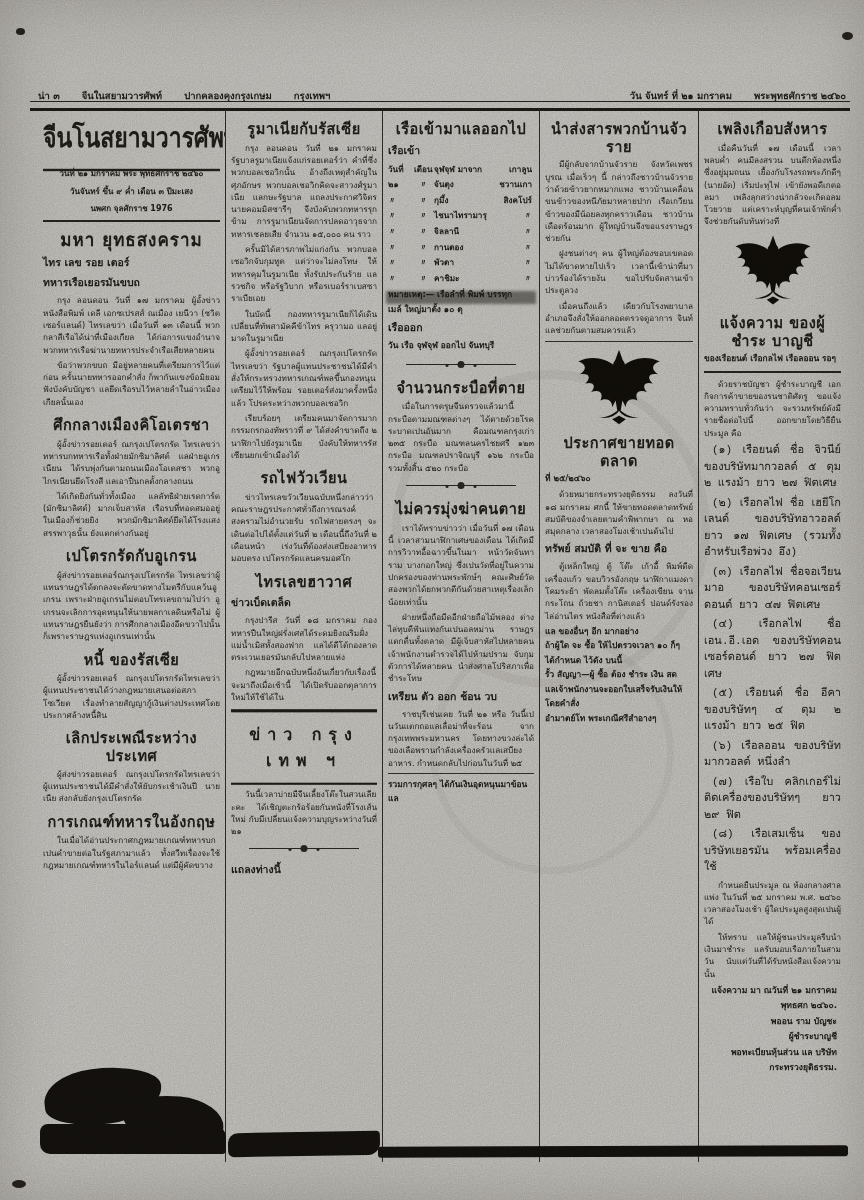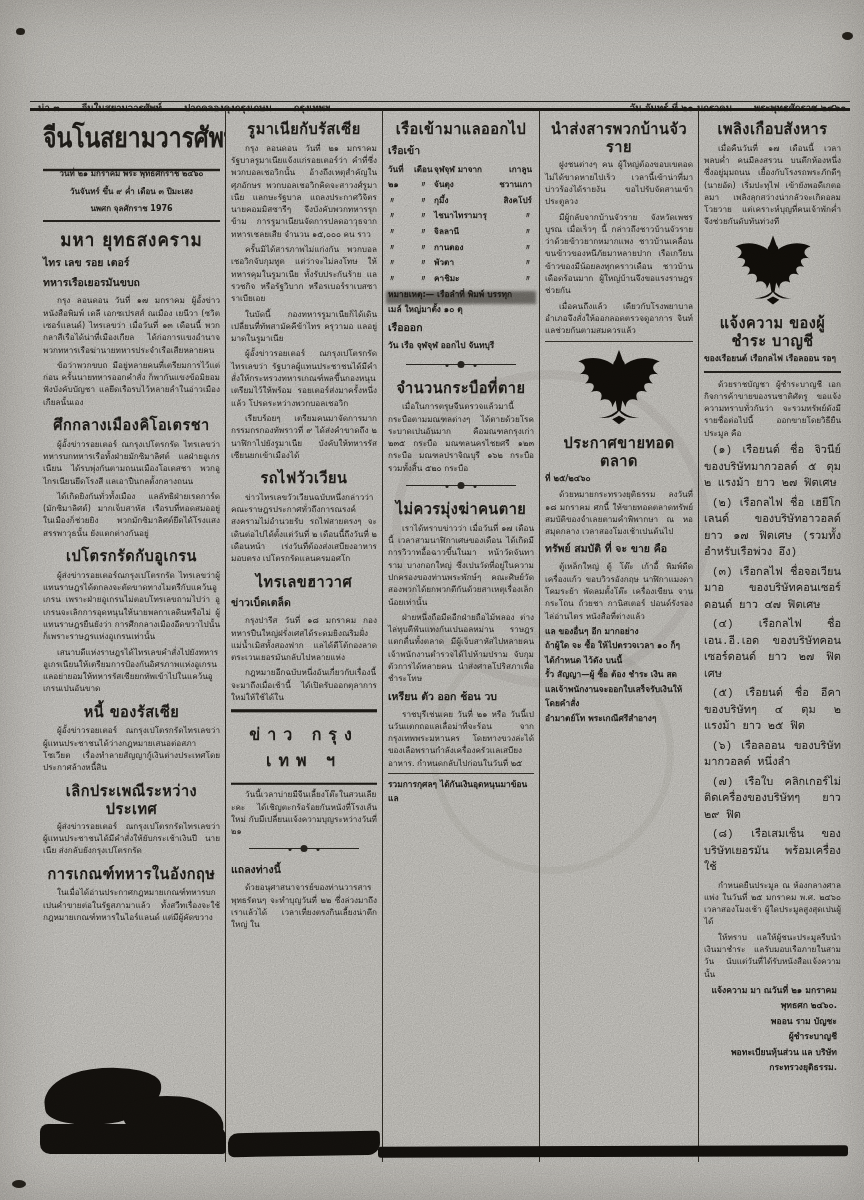--- a/index.html
+++ b/index.html
@@ -9,21 +9,21 @@
     font-family:"DejaVu Sans",sans-serif;
     color:#24211c;
   }
   .page{
     position:absolute;inset:0;
     background:linear-gradient(120deg,#d2d0ca 0%,#d8d6d1 30%,#d4d2cc 65%,#d7d5d0 100%);
     box-shadow:inset 0 0 60px rgba(70,65,55,.25);
   }
   
   .topline{
-    position:absolute;left:38px;top:100px;width:808px;
+    position:absolute;left:38px;top:88px;width:808px;
     display:flex;align-items:baseline;
     font-size:9.5px;font-weight:bold;white-space:nowrap;
   }
   .topline span{margin-right:22px;}
   .topline .grow{flex:1;}
   .header-rule{
     position:absolute;left:30px;top:101px;width:820px;height:6px;
     border-top:1.5px solid #2b2824;border-bottom:3px solid #211e19;
   }
   
@@ -119,21 +119,20 @@
         <div class="headline big">มหา ยุทธสงคราม</div>
         <div class="subhead">ไทร เลข รอย เตอร์</div>
         <div class="subhead">ทหารเรือเยอรมันขบถ</div>
         <p class="para">กรุง ลอนดอน วันที่ ๑๗ มกราคม ผู้อั้งข่าวหนังสือพิมพ์ เดลี เอกซเปรสส์ ณเมือง เยนีวา (ซวิตเซอร์แลนด์) ไทรเลขว่า เมื่อวันที่ ๑๓ เดือนนี้ พวกกลาสีเรือได้น่าที่เมืองเกียล ได้ก่อการแขงอำนาจ พวกทหารเรือฆ่านายทหารประจำเรือเสียหลายคน</p>
         <p class="para">ข้อว่าพวกขบถ มีอยู่หลายคนที่เตรียมการไว้แต่ก่อน ครั้นนายทหารออกคำสั่ง ก็พากันแขงข้อมิยอมฟังบังคับบัญชา แลยึดเรือรบไว้หลายลำในอ่าวเมืองเกียลนั้นเอง</p>
         <div class="headline">ศึกกลางเมืองคิโอเตรชา</div>
         <p class="para">ผู้อั้งข่าวรอยเตอร์ ณกรุงเปโตรกรัด ไทรเลขว่า ทหารบกทหารเรือทั้งฝ่ายมักซิมาลิศต์ แลฝ่ายอูเกรเนียน ได้รบพุ่งกันตามถนนเมืองโอเดสชา พวกอูไกรเนียนยึดโรงสี แลเอาปืนกลตั้งกลางถนน</p>
         <p class="para">ได้เกิดยิงกันทั่วทั้งเมือง แลลัทธิฝ่ายเรดการ์ด (มักซิมาลิศต์) มากเจ็บสาหัส เรือรบที่ทอดสมออยู่ในเมืองก็ช่วยยิง พวกมักซิมาลิศต์ยึดได้โรงแสงสรรพาวุธนั้น ยังแตกต่างกันอยู่</p>
         <div class="headline">เปโตรกรัดกับอูเกรน</div>
         <p class="para">ผู้ส่งข่าวรอยเตอร์ณกรุงเปโตรกรัด ไทรเลขว่าผู้แทนราษฎรได้ตกลงจะตัดขาดทางไมตรีกับแคว้นอูเกรน เพราะฝ่ายอูเกรนไม่ตอบโทรเลขถามไปว่า อูเกรนจะเลิกการอุดหนุนให้นายพลกาเลดินหรือไม่ ผู้แทนราษฎรยืนยังว่า การศึกกลางเมืองอีดขวาไปนั้น ก็เพราะราษฎรแห่งอูเกรนเท่านั้น</p>
-        <p class="para">เสนาบดีแห่งราษฎรได้ไทรเลขคำสั่งไปยังทหารอูเกรเนียนให้เตรียมการป้องกันอิศรภาพแห่งอูเกรน แลอย่ายอมให้ทหารรัสเซียยกทัพเข้าไปในแคว้นอูเกรนเปนอันขาด</p>
         <div class="headline">หนี้ ของรัสเซีย</div>
         <p class="para">ผู้อั้งข่าวรอยเตอร์ ณกรุงเปโตรกรัดไทรเลขว่า ผู้แทนประชาชนได้ว่างกฎหมายเสนอต่อสภาโซเวียต เรื่องทำลายสัญญากู้เงินต่างประเทศโดยประกาศล้างหนี้สิน</p>
         <div class="headline">เลิกประเพณีระหว่างประเทศ</div>
         <p class="para">ผู้ส่งข่าวรอยเตอร์ ณกรุงเปโตรกรัดไทรเลขว่า ผู้แทนประชาชนได้มีคำสั่งให้ยับกระเช้าเงินปี นายเนีย ส่งกลับยังกรุงเปโตรกรัด</p>
         <div class="headline">การเกณฑ์ทหารในอังกฤษ</div>
         <p class="para">ในเมื่อได้อ่านประกาศกฎหมายเกณฑ์ทหารบกเปนคำขายต่อในรัฐสภามาแล้ว ทั้งสวีทเรื่องจะใช้กฎหมายเกณฑ์ทหารในไอร์แลนด์ แต่มีผู้คัดขวาง</p>
       </div>
     <div class="col c2">
         <div class="headline">รูมาเนียกับรัสเซีย</div>
         <p class="para">กรุง ลอนดอน วันที่ ๒๑ มกราคม รัฐบาลรูมาเนียแจ้งแก่รอยเตอร์ว่า คำที่ซึ่งพวกบอลเชอวิกนั้น อ้างถึงเหตุสำคัญในศุภอักษร พวกบอลเชอวิกคิดจะสาวงศ์รูมาเนีย แลกษะรัฐบาล แถลงประกาศวิจิตร นายคอมมิสซารีๆ จึงบังคับพวกทหารรุกข้าม การรูมาเนียนจัดการปลดอาวุธจากทหารเชลยเสีย จำนวน ๑๕,๐๐๐ คน ราว</p>
@@ -144,21 +143,20 @@
         <div class="headline">รถไฟวัวเวียน</div>
         <p class="para">ข่าวไทรเลขวัวเวียนฉบับหนึ่งกล่าวว่า คณะราษฎรประกาศทั่วถึงการณรงค์สงครามไม่อำนวยรับ รถไฟสายตรงๆ จะเดินต่อไปได้ตั้งแต่วันที่ ๒ เดือนนี้ถึงวันที่ ๒ เดือนหน้า เร่งวันที่ต้องส่งเสบียงอาหารมอบตรง เปโตรกรัดแลนครมอศโก</p>
         <div class="headline">ไทรเลขฮาวาศ</div>
         <div class="subhead">ข่าวเบ็ดเตล็ด</div>
         <p class="para">กรุงปารีส วันที่ ๑๘ มกราคม กองทหารปืนใหญ่ฝรั่งเศสได้ระดมยิงณริมฝั่งแม่น้ำเมิสทั้งสองฟาก แลได้ตีโต้กองลาดตระเวนเยอรมันกลับไปหลายแห่ง</p>
         <p class="para">กฎหมายอีกฉบับหนึ่งอันเกี่ยวกับเรื่องนี้ จะมาถึงเมื่อเช้านี้ ได้เปิดรับออกตุลาการใหม่ให้ใช้ได้ใน</p>
         <div class="boxhead">ข่าว  กรุง  เทพ ฯ</div>
         <p class="para">วันนี้เวลาบ่ายมีจีนเลี้ยงโต๊ะในสวนเลียะคะ ได้เชิญตะกร้อร้อยกันหนังที่โรงเส้นใหม่ กับมีเปลี่ยนแจ้งความบุญระหว่างวันที่ ๒๑</p>
         <div class="divider"></div>
         <div class="subhead">แถลงท่างนี้</div>
-        <p class="para">ด้วยอนุศาสนาจารย์ของท่านวารสารพุทธรัตนๆ จะทำบุญวันที่ ๒๒ ซึ่งล่วงมาถึงเราแล้วได้ เวลาเที่ยงตรงกินเลี้ยงน่าตึกใหญ่ ใน</p>
       </div>
     <div class="col c3">
         <div class="headline">เรือเข้ามาแลออกไป</div>
         <div class="subhead">เรือเข้า</div>
         <div class="stable">
           <div class="trow">
             <span class="td1">วันที่</span>
             <span class="td2">เดือน</span>
             <span class="td3">จุฬจุฬ  มาจาก</span>
             <span class="td4">เกาลูน</span>
@@ -217,22 +215,22 @@
         <div class="headline">ไม่ควรมุ่งฆ่าคนตาย</div>
         <p class="para">เราได้ทราบข่าวว่า เมื่อวันที่ ๑๗ เดือนนี้ เวลาสามนาฬิกาเศษของเดือน ได้เกิดมีการวิวาทอื้อฉาวขึ้นในมา หน้าวัดจันทาราม บางกอกใหญ่ ซึ่งเปนวัดที่อยู่ในความปกครองของท่านพระพักษ์ๆ คณะศิษย์วัดสองพวกได้ยกพวกตีกันด้วยสาเหตุเรื่องเล็กน้อยเท่านั้น</p>
         <p class="para">ฝ่ายหนึ่งถือมีดอีกฝ่ายถือไม้พลอง ต่างไล่ทุบตีฟันแทงกันเปนอลหม่าน ราษฎรแตกตื่นทั้งตลาด มีผู้เจ็บสาหัสไปหลายคน เจ้าพนักงานตำรวจได้ไปห้ามปราม จับกุมตัวการได้หลายคน นำส่งศาลโปริสภาเพื่อชำระโทษ</p>
         <div class="subhead">เหรียน ตัว ออก ช้อน วบ</div>
         <p class="para">ราชบุรีเช่นเคย วันที่ ๒๑ หรือ วันนี้เปนวันแตกถอแลเลื่อม่าที่จะร้อน จากกรุงเทพพระมหานคร โดยทางขวงล่ะได้ ของเลือพรานกำลังเครื่องครัวแลเสบียงอาหาร. กำหนดกลับไปก่อนในวันที่ ๒๕</p>
         <div class="thinrule"></div>
         <div class="center-line">รวมการกุศลๆ ได้กันเงินอุดหนุนมาข้อนแล</div>
       </div>
     <div class="col c4">
         <div class="headline">นำส่งสารพวกบ้านจัวราย</div>
+        <p class="para">มีผู้กลับจากบ้านจัวราย จังหวัดเพชรบูรณ เมื่อเร็วๆ นี้ กล่าวถึงชาวบ้านจัวราย ว่าด้วยฃ้าวยากหมากแพง ชาวบ้านเคลื่อนขนฃ้าวของหนีภัยมาหลายปาก เรือเกวียน ฃ้าวของมีน้อยลงทุกคราวเดือน ชาวบ้านเดือดร้อนมาก ผู้ใหญ่บ้านจึงขอแรงราษฎรช่วยกัน</p>
         <p class="para">ฝูงชนต่างๆ คน ผู้ใหญ่ต้องขอบเขตอดไม่ได้ขาดหายไปเร็ว เวลานี้เฃ้าน่าที่มาบ่าวร้องได้รายงัน ขอไปรับจัดสานเฃ้าประตูลวง</p>
-        <p class="para">มีผู้กลับจากบ้านจัวราย จังหวัดเพชรบูรณ เมื่อเร็วๆ นี้ กล่าวถึงชาวบ้านจัวราย ว่าด้วยฃ้าวยากหมากแพง ชาวบ้านเคลื่อนขนฃ้าวของหนีภัยมาหลายปาก เรือเกวียน ฃ้าวของมีน้อยลงทุกคราวเดือน ชาวบ้านเดือดร้อนมาก ผู้ใหญ่บ้านจึงขอแรงราษฎรช่วยกัน</p>
         <p class="para">เมื่อคนถึงแล้ว เดียวกับโรงพยาบาล อำเภอจึงสั่งให้ออกลอดตรวจดูอาการ จินท์ แลช่วยกันตามสมควรแล้ว</p>
         <div class="thinrule"></div>
         <svg viewBox="0 0 120 92" width="104" height="78" class="emblem">
           <use href="#garuda-shape"></use>
         </svg>
         <div class="headline">ประกาศขายทอดตลาด</div>
         <div class="center-line">ที่ ๒๕/๒๔๖๐</div>
         <p class="para">ด้วยหมายกระทรวงยุติธรรม ลงวันที่ ๑๘ มกราคม ศกนี้ ให้ฃายทอดตลาดทรัพย์สมบัติของจำเลยตามคำพิพากษา ณ หอสมุดกลาง เวลาสองโมงเช้าเปนต้นไป</p>
         <div class="subhead">ทรัพย์ สมบัติ ที่ จะ ขาย คือ</div>
         <p class="para">ตู้เหล็กใหญ่ ตู้ โต๊ะ เก้าอี้ พิมพ์ดีด เครื่องแก้ว ขอบวิวรอังกฤษ นาฬิกาแมงดา โคมระย้า พัดลมตั้งโต๊ะ เครื่องเขียน จาน กระโถน ถ้วยชา กานิสเตอร์ ปอนด์รังรอง ไล่อ่านไตร หนังสือที่ต่างแล้ว</p>

